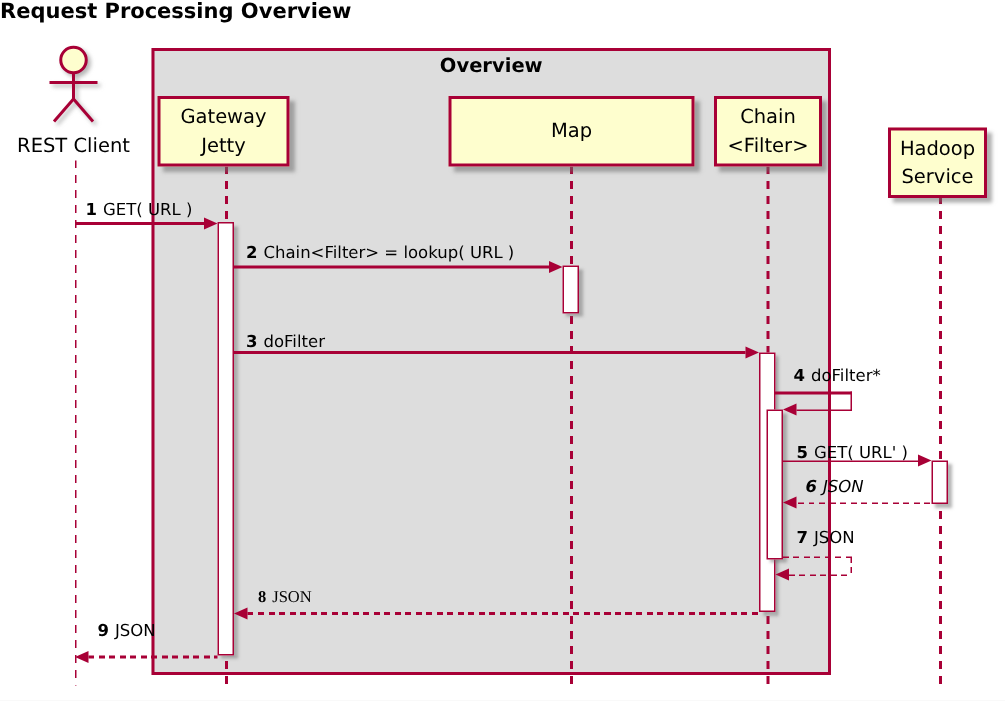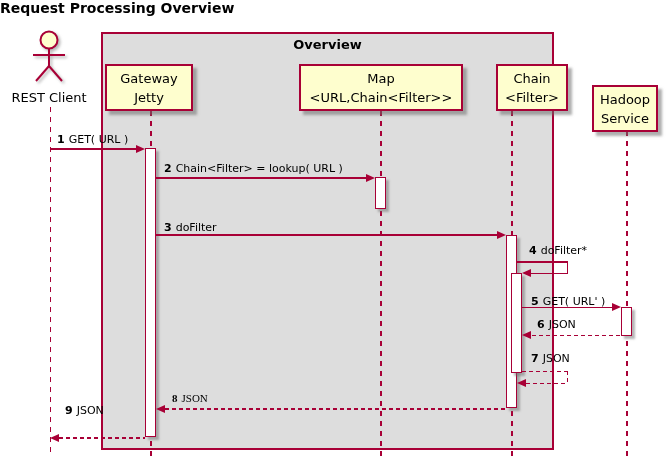--- a/index.html
+++ b/index.html
@@ -64,23 +64,22 @@
   <div class="abs lifeline" style="left:380px;top:111px;height:346px;"></div>
   <div class="abs lifeline" style="left:511px;top:111px;height:346px;"></div>
   <div class="abs lifeline" style="left:626px;top:111px;height:346px;"></div>
 
   <div class="abs participant" style="left:105px;top:64px;width:88px;height:47px;">
     <span>Gateway</span>
     <span>Jetty</span>
   </div>
   <div class="abs participant" style="left:299px;top:64px;width:164px;height:47px;text-align:right;">
     <span>Map</span>
-    <span>&lt;URL,Chain&lt;Filter&gt;&gt;</span>
   </div>
-  <div class="abs participant" style="left:496px;top:64px;width:72px;height:47px;">
+  <div class="abs participant" style="left:476px;top:64px;width:72px;height:47px;">
     <span>Chain</span>
     <span>&lt;Filter&gt;</span>
   </div>
   <div class="abs participant" style="left:592px;top:64px;width:66px;height:47px;margin-top:21px;">
     <span>Hadoop</span>
     <span>Service</span>
   </div>
 
   <div class="abs activation" style="left:145px;top:148px;height:289px;"></div>
   <div class="abs activation" style="left:375px;top:177px;height:32px;"></div>
@@ -113,39 +112,39 @@
   <div class="abs line-v" style="left:566.5px;top:261px;height:13px;"></div>
   <div class="abs line-h" style="left:531px;top:272.5px;width:37px;"></div>
   <div class="abs arr-l" style="left:522px;top:269px;"></div>
 
   <div class="abs msg" style="left:531px;top:295px;">
     <span class="num">5</span><span>GET( URL' )</span>
   </div>
   <div class="abs line-h" style="left:522px;top:306.5px;width:91px;"></div>
   <div class="abs arr-r" style="left:612px;top:303px;"></div>
 
-  <div class="abs msg" style="left:537px;top:318px;">
+  <div class="abs msg" style="left:537px;top:318px;font-style:italic;">
     <span class="num">6</span><span>JSON</span>
   </div>
   <div class="abs line-h-d" style="left:532px;top:334.5px;width:90px;"></div>
   <div class="abs arr-l" style="left:522px;top:331px;"></div>
 
   <div class="abs msg" style="left:531px;top:352px;text-align:center;">
     <span class="num">7</span><span>JSON</span>
   </div>
   <div class="abs line-h-d" style="left:522px;top:370.5px;width:46px;"></div>
   <div class="abs line-v-d" style="left:566.5px;top:370.5px;height:13px;"></div>
   <div class="abs line-h-d" style="left:526px;top:382.5px;width:42px;"></div>
   <div class="abs arr-l" style="left:517px;top:379px;"></div>
 
   <div class="abs msg" style="left:172px;top:392px;font-family:Liberation Serif, serif;">
     <span class="num">8</span><span>JSON</span>
   </div>
   <div class="abs line-h-d" style="left:165px;top:408px;width:341px;"></div>
   <div class="abs arr-l" style="left:156px;top:404.5px;"></div>
 
-  <div class="abs msg" style="left:65px;top:404px;">
+  <div class="abs msg" style="left:65px;top:414px;">
     <span class="num">9</span><span>JSON</span>
   </div>
   <div class="abs line-h-d" style="left:59px;top:437px;width:86px;"></div>
   <div class="abs arr-l" style="left:50px;top:433.5px;"></div>
 
 </div>
 
 </body></html>

